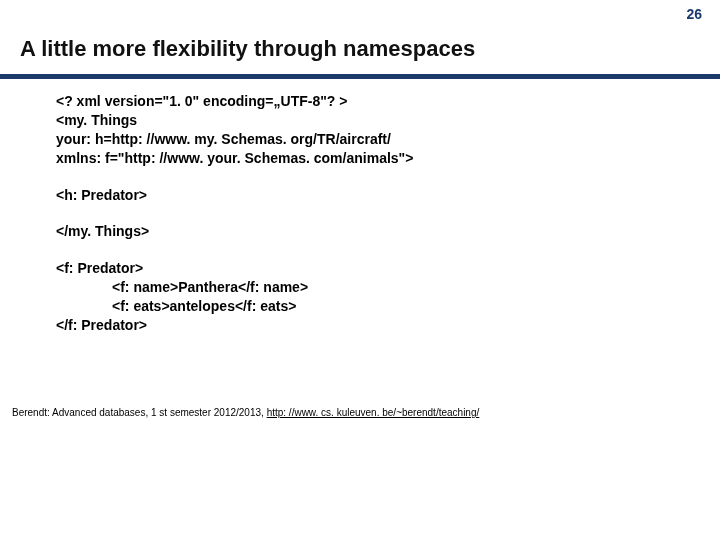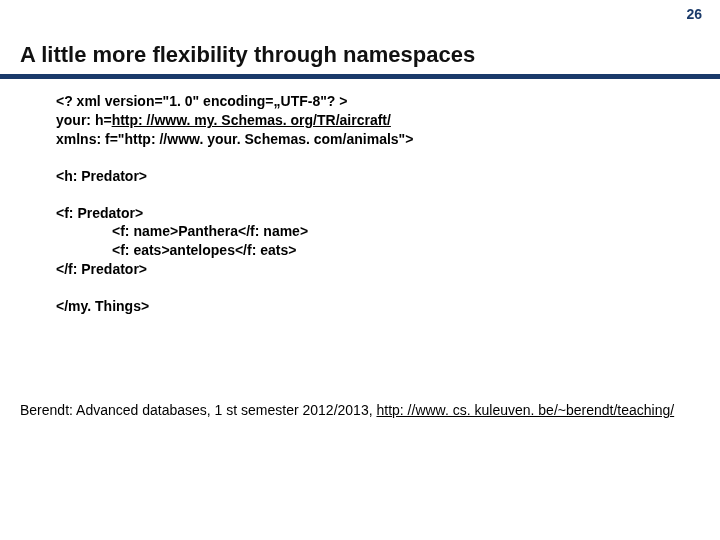--- a/index.html
+++ b/index.html
@@ -26,21 +26,20 @@
     font-weight: bold;
     color: #1a3a6a;
   }
   .title {
     position: absolute;
     top: 36px;
     left: 20px;
     font-size: 22px;
     font-weight: bold;
     color: #111;
-    margin-top: 6px;
   }
   .rule {
     position: absolute;
     top: 74px;
     left: 0;
     width: 720px;
     height: 5px;
     background: #1a3a6a;
   }
   .content {
@@ -53,27 +52,26 @@
     font-weight: bold;
   }
   .content .block {
     margin-bottom: 18px;
   }
   .indent {
     padding-left: 56px;
   }
   .link {
     color: #000;
-    text-decoration: underline;
   }
   .footer {
     position: absolute;
-    left: 20px;
+    left: 12px;
     bottom: 14px;
-    font-size: 14px;
+    font-size: 10px;
     color: #000;
   }
   .footer .u {
     text-decoration: underline;
   }
 </style>
 </head>
 <body>
 
 <div class="page">
@@ -81,39 +79,40 @@
   <div class="pagenum">26</div>
 
   <div class="title">A little more flexibility through namespaces</div>
 
   <div class="rule"></div>
 
   <div class="content">
 
     <div class="block">
       <div>&lt;? xml version="1. 0" encoding=„UTF-8"? &gt;</div>
+      <div>&lt;my. Things</div>
       <div>
         <span>your: h=</span><span class="link">http: //www. my. Schemas. org/TR/aircraft/</span>
       </div>
       <div>xmlns: f="http: //www. your. Schemas. com/animals"&gt;</div>
     </div>
 
     <div class="block">
       <div>&lt;h: Predator&gt;</div>
     </div>
 
     <div class="block">
+      <div>&lt;/my. Things&gt;</div>
+    </div>
+
+    <div class="block">
       <div>&lt;f: Predator&gt;</div>
       <div class="indent">&lt;f: name&gt;Panthera&lt;/f: name&gt;</div>
       <div class="indent">&lt;f: eats&gt;antelopes&lt;/f: eats&gt;</div>
       <div>&lt;/f: Predator&gt;</div>
-    </div>
-
-    <div class="block">
-      <div>&lt;/my. Things&gt;</div>
     </div>
 
   </div>
 
   <div class="footer">
     <span>Berendt: Advanced databases, 1 st semester 2012/2013, </span><span class="u">http: //www. cs. kuleuven. be/~berendt/teaching/</span>
   </div>
 
 </div>
 

